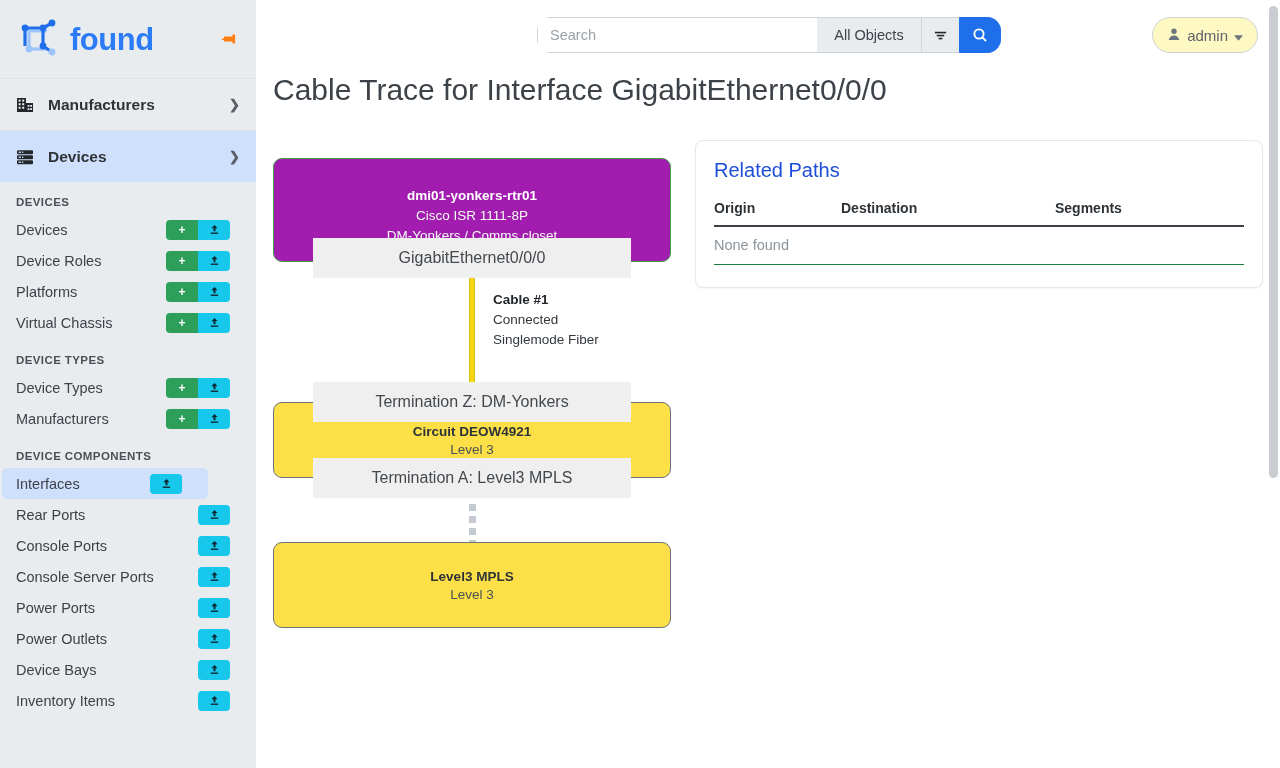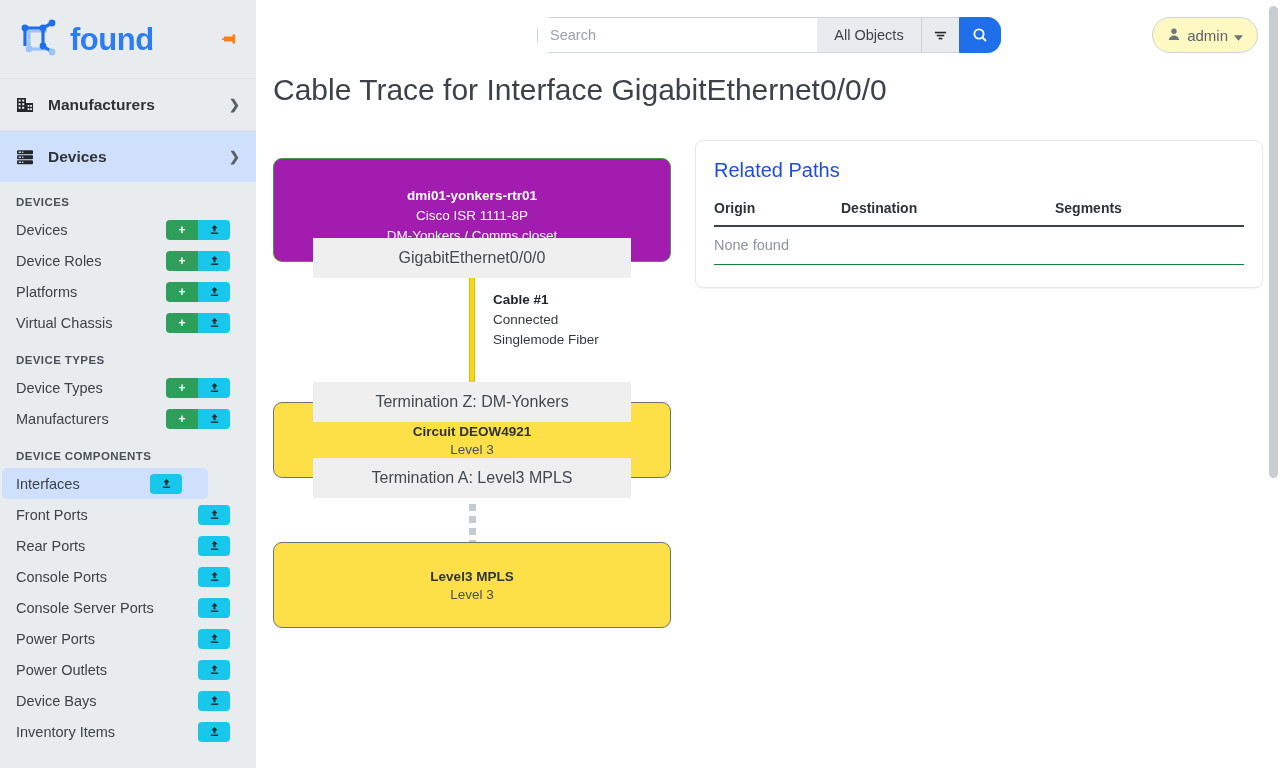--- a/index.html
+++ b/index.html
@@ -392,31 +392,20 @@
     <span class="btn-pair single">
       <span class="mini-btn imp">
         <svg width="11" height="11" viewBox="0 0 12 12" fill="#0b2a33">
             <path d="M6 1 L9.4 4.6 H7.1 V8 H4.9 V4.6 H2.6 Z"></path>
             <rect x="2" y="9.3" width="8" height="1.5"></rect>
           </svg>
       </span>
     </span>
   </div>
   <div class="nav-item">
-    <span class="lbl">Front Ports</span>
-    <span class="btn-pair single">
-      <span class="mini-btn imp">
-        <svg width="11" height="11" viewBox="0 0 12 12" fill="#0b2a33">
-            <path d="M6 1 L9.4 4.6 H7.1 V8 H4.9 V4.6 H2.6 Z"></path>
-            <rect x="2" y="9.3" width="8" height="1.5"></rect>
-          </svg>
-      </span>
-    </span>
-  </div>
-  <div class="nav-item">
     <span class="lbl">Rear Ports</span>
     <span class="btn-pair single">
       <span class="mini-btn imp">
         <svg width="11" height="11" viewBox="0 0 12 12" fill="#0b2a33">
             <path d="M6 1 L9.4 4.6 H7.1 V8 H4.9 V4.6 H2.6 Z"></path>
             <rect x="2" y="9.3" width="8" height="1.5"></rect>
           </svg>
       </span>
     </span>
   </div>

